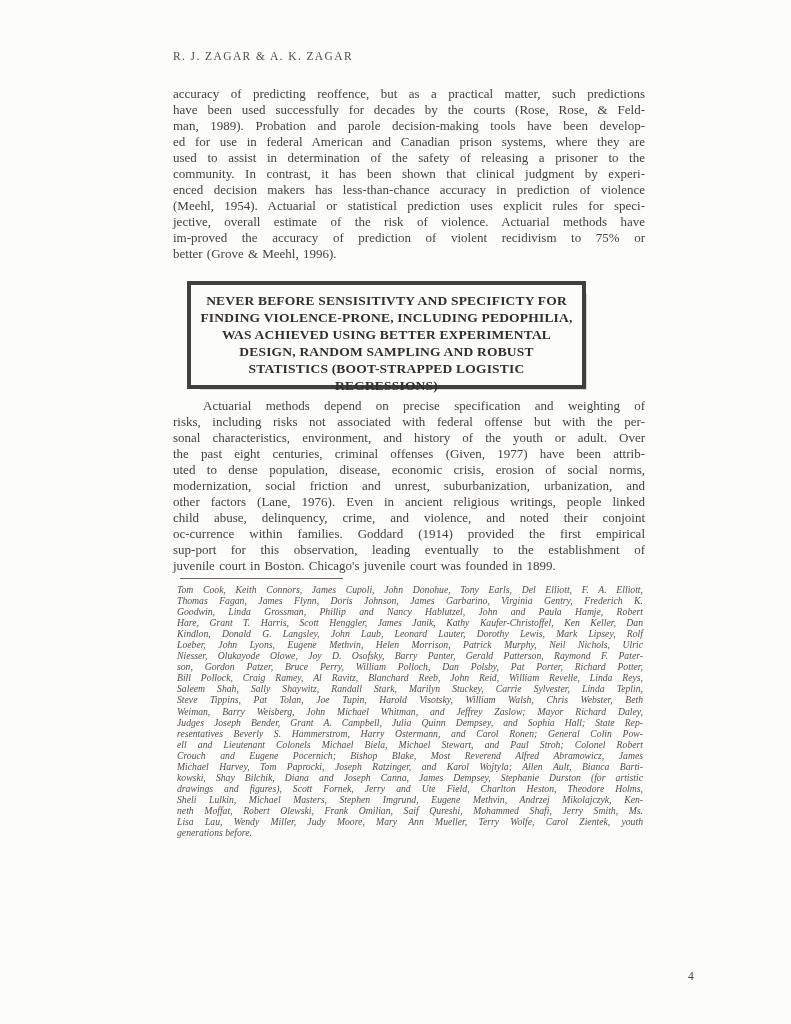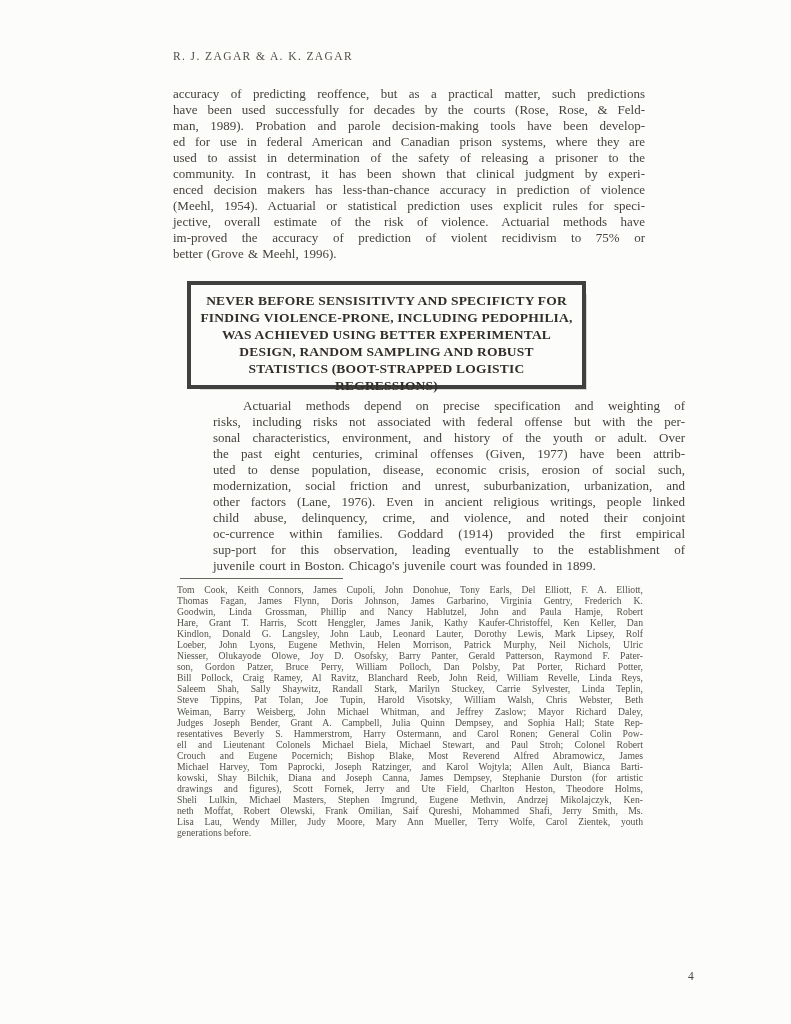--- a/index.html
+++ b/index.html
@@ -38,21 +38,21 @@
     line-height: 16px;
     word-spacing: 1px;
   }
   .para .line {
     text-align: justify;
     text-align-last: justify;
     white-space: normal;
   }
   .para .line:last-child { text-align-last: left; }
   .p1 { top: 86px; }
-  .p2 { top: 398px; margin-left: 40px; }
+  .p2 { top: 398px; }
   .p2 .line:first-child { text-indent: 30px; }
   
   .callout {
     position: absolute;
     left: 187px;
     top: 281px;
     width: 399px;
     height: 108px;
     border: 4px solid #404040;
     box-sizing: border-box;
@@ -78,20 +78,21 @@
     background: #6a655f;
   }
   .footnote {
     position: absolute;
     left: 177px;
     top: 584px;
     width: 466px;
     font-size: 9.7px;
     line-height: 11.05px;
     color: #55504a;
+    font-style: italic;
   }
   .footnote .line {
     text-align: justify;
     text-align-last: justify;
   }
   .footnote .line:last-child { text-align-last: left; }
   
   .page-number {
     position: absolute;
     left: 688px;
@@ -130,21 +131,21 @@
         <div class="line">STATISTICS (BOOT-STRAPPED LOGISTIC</div>
         <div class="line">REGRESSIONS)</div>
       </div>
   </div>
 
   <section class="para p2">
       <div class="line">Actuarial methods depend on precise specification and weighting of</div>
       <div class="line">risks, including risks not associated with federal offense but with the per-</div>
       <div class="line">sonal characteristics, environment, and history of the youth or adult. Over</div>
       <div class="line">the past eight centuries, criminal offenses (Given, 1977) have been attrib-</div>
-      <div class="line">uted to dense population, disease, economic crisis, erosion of social such,</div>
+      <div class="line">uted to dense population, disease, economic crisis, erosion of social norms,</div>
       <div class="line">modernization, social friction and unrest, suburbanization, urbanization, and</div>
       <div class="line">other factors (Lane, 1976). Even in ancient religious writings, people linked</div>
       <div class="line">child abuse, delinquency, crime, and violence, and noted their conjoint</div>
       <div class="line">oc-currence within families. Goddard (1914) provided the first empirical</div>
       <div class="line">sup-port for this observation, leading eventually to the establishment of</div>
       <div class="line">juvenile court in Boston. Chicago's juvenile court was founded in 1899.</div>
     </section>
 
   <div class="fn-rule"></div>
 

